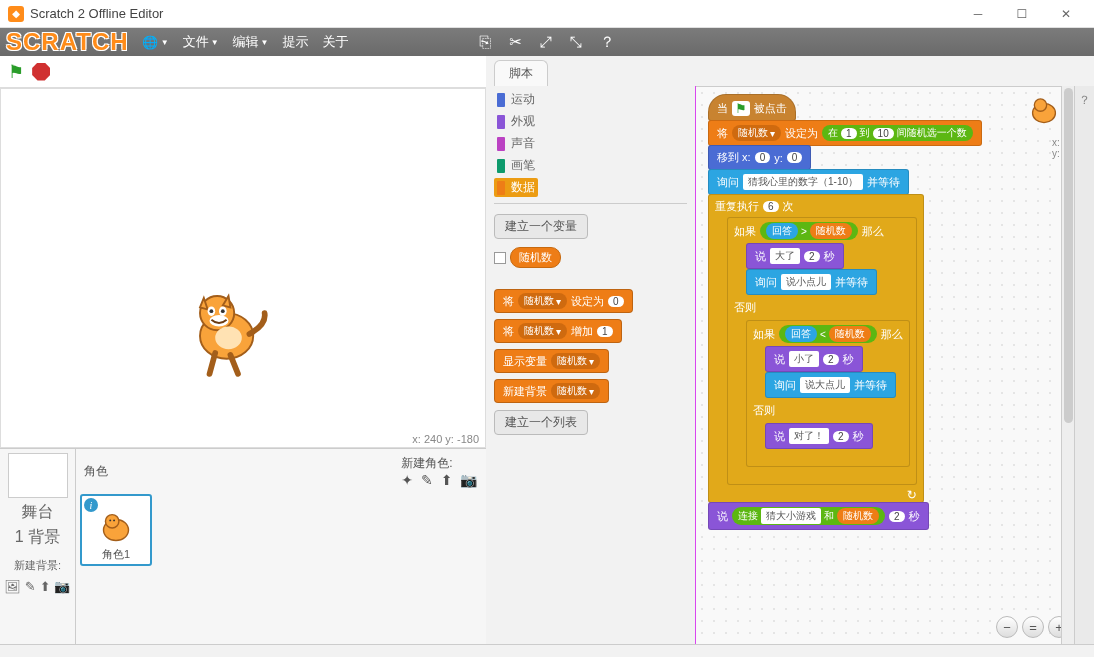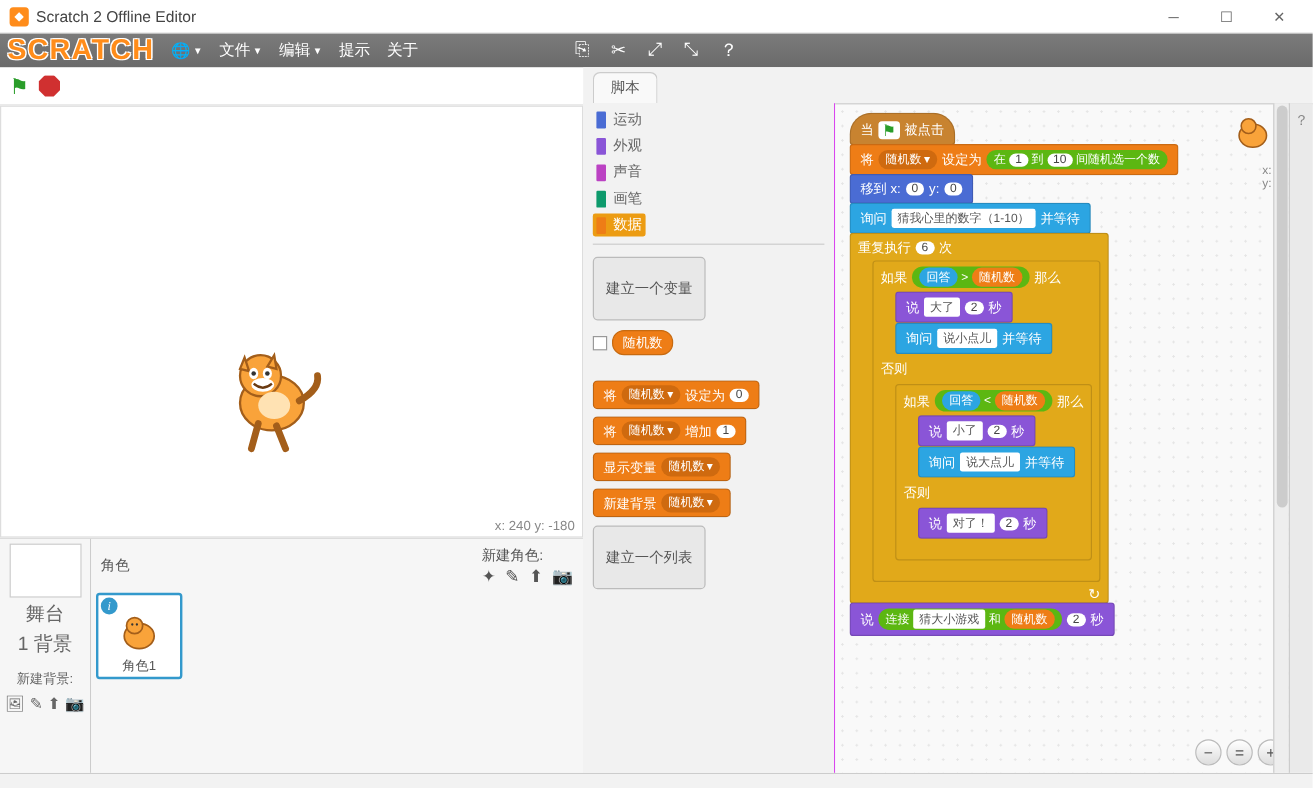--- a/index.html
+++ b/index.html
@@ -64,21 +64,21 @@
 
 .palette { position:absolute; top:30px; left:0; width:210px; background:#f2f2f2; padding:4px 8px; height:calc(100% - 30px); border-right:1px solid #d946ef; }
 .categories { display:flex; gap:20px; }
 .cat-col { display:flex; flex-direction:column; gap:3px; }
 .cat-item { display:flex; align-items:center; gap:6px; font-size:12px; color:#666; cursor:pointer; padding:1px 3px; }
 .cat-item.active { background:#ec9c13; color:#fff; border-radius:2px; }
 .cat-swatch { width:8px; height:14px; border-radius:1px; }
 .sw-motion{background:#4a6cd4;} .sw-looks{background:#8a55d7;} .sw-sound{background:#bb42c3;} .sw-pen{background:#0e9a6c;} .sw-data{background:#ee7d16;}
 .sw-events{background:#c88330;} .sw-control{background:#e1a91a;} .sw-sensing{background:#2ca5e2;} .sw-operators{background:#5cb712;} .sw-more{background:#8e8e8e;}
 .palette-sep { border:none; border-top:1px solid #ccc; margin:6px 0; }
-.palette-btn { display:inline-block; background:#e8e8e8; border:1px solid #bbb; border-radius:4px; padding:17px 10px; font-size:12px; color:#555; margin:4px 0; cursor:pointer; }
+.palette-btn { display:inline-block; background:#e8e8e8; border:1px solid #bbb; border-radius:4px; padding:3px 10px; font-size:12px; color:#555; margin:4px 0; cursor:pointer; }
 .var-row { display:flex; align-items:center; gap:4px; margin:4px 0; }
 .checkbox-mini { width:12px; height:12px; border:1px solid #999; background:#fff; }
 .var-pill { background:#ee7d16; color:#fff; padding:2px 8px; border-radius:10px; font-size:11px; border:1px solid #c76a10; }
 
 
 .pblock { display:inline-flex; align-items:center; padding:3px 8px; border-radius:4px; color:#fff; font-size:11px; margin:3px 0; gap:4px; border:1px solid rgba(0,0,0,0.2); cursor:grab; }
 .pblock.orange { background:#ee7d16; }
 .slot-pill { background:#cf6a0f; color:#fff; padding:1px 6px; border-radius:9px; font-size:10px; display:inline-flex; align-items:center; gap:2px; }
 .slot-num { background:#fff; color:#444; padding:0 5px; border-radius:9px; font-size:10px; min-width:12px; text-align:center; }
 

